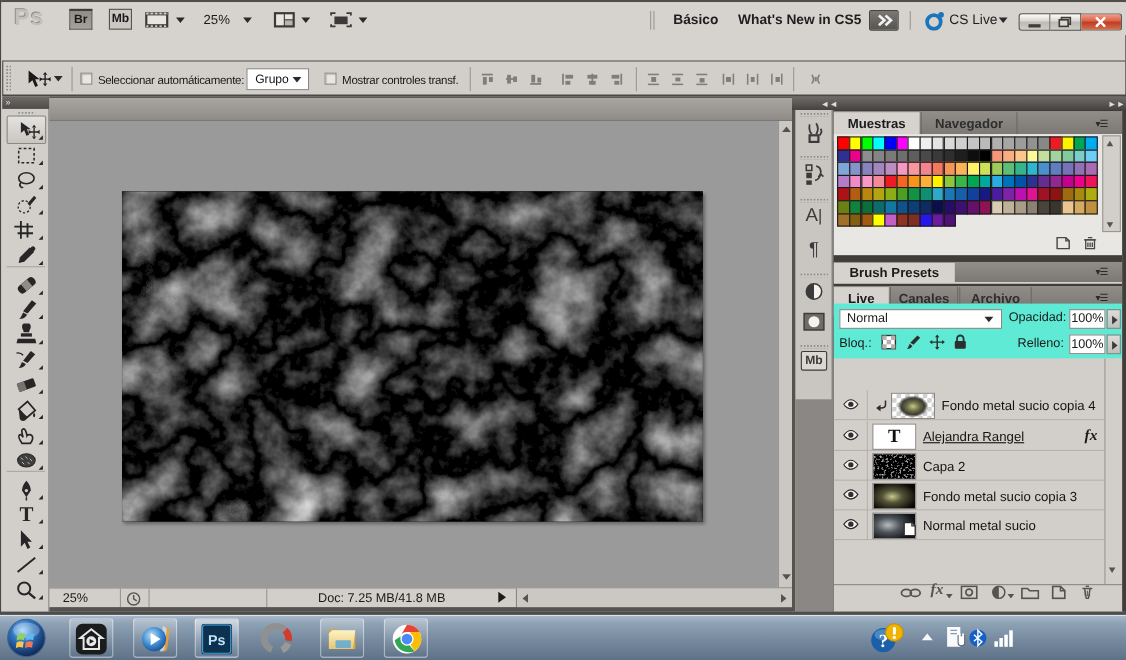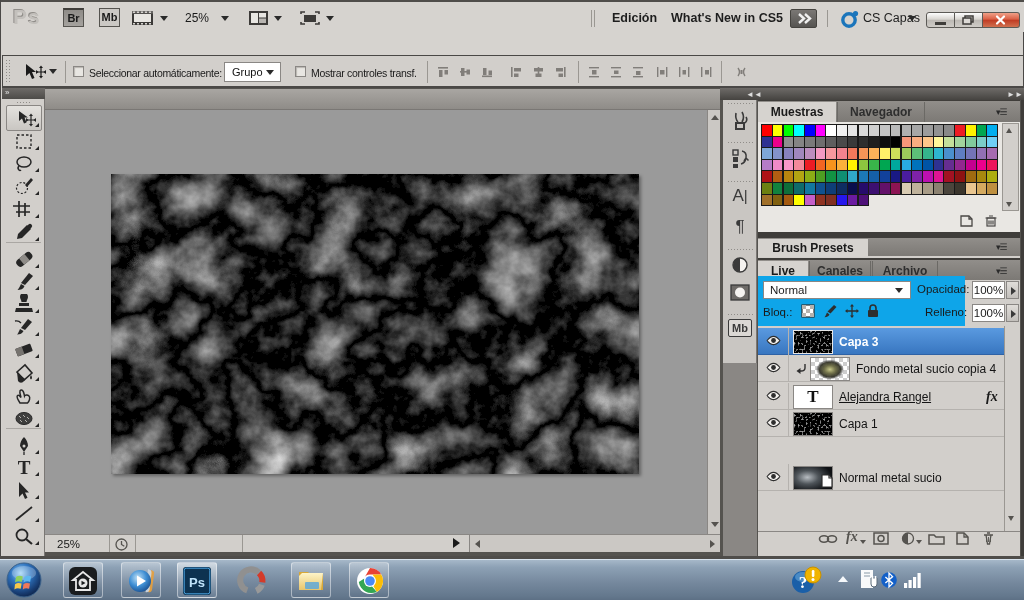--- a/index.html
+++ b/index.html
@@ -53,21 +53,21 @@
 .ptab{position:absolute;top:1px;height:26px;font-size:12px;font-weight:bold;line-height:21px;text-align:center}
 .ptab.on{background:#d6d3cf;color:#1a1a1a}
 .ptab.off{color:#2e2e2e;border-left:1px solid #6b6965;border-right:1px solid #6b6965}
 .pmenu{position:absolute;right:8px;top:6px;width:16px;height:10px;color:#2a2a2a;font-size:9px;line-height:10px;letter-spacing:-1px}
 #swpanel{position:absolute;left:0;top:0;width:262px;height:132px}
 #swbody{position:absolute;left:0;top:22px;width:262px;height:110px;background:#e9e7e3}
 #swgrid i{position:absolute;width:11.7px;height:12.6px;border:1px solid #1a1a1a}
 #swscroll{position:absolute;left:244px;top:1px;width:17px;height:88px;background:#d2cfcb;border:1px solid #9a9792}
 #bppanel{position:absolute;left:0;top:132px;width:262px;height:24px;background:#3f3d3a}
 #lpanel{position:absolute;left:0;top:156px;width:262px;height:300px}
-#lyrctrl{position:absolute;left:0;top:20px;width:207px;height:50px;background:#0ea5e9;font-size:11.5px;color:#1a1a1a}
+#lyrctrl{position:absolute;left:0;top:20px;width:262px;height:50px;background:#5eead4;font-size:11.5px;color:#1a1a1a}
 #blenddd{position:absolute;left:5px;top:5px;width:148px;height:18px;background:#fff;border:1px solid #8a8784;line-height:16px;padding-left:6px}
 .numbox{position:absolute;width:33px;height:18px;background:#fff;border:1px solid #8a8784;text-align:center;line-height:16px;font-size:11.5px}
 .spinbtn{position:absolute;width:13px;height:18px;background:linear-gradient(#e0ddd9,#c2bfbb);border:1px solid #8a8784}
 #lyrlist{position:absolute;left:0;top:70px;width:262px;height:205px;background:#d2cfcb}
 .lrow{position:absolute;left:0;width:246px;height:27px;border-bottom:1px solid #b5b2ae;font-size:12px;color:#141414}
 .lrow .eye{position:absolute;left:8px;top:7px}
 .lrow .ldiv{position:absolute;left:30px;top:0;width:1px;height:27px;background:#b5b2ae}
 .lthumb{position:absolute;left:35px;top:2px;width:40px;height:24px;border:1px solid #8a8784;overflow:hidden}
 .lname{position:absolute;left:81px;top:7px}
 #lscroll{position:absolute;left:246px;top:70px;width:16px;height:205px;background:#d2cfcb;border-left:1px solid #9a9792}
@@ -115,33 +115,33 @@
   <span class="ddarrow abs" style="left:272px;top:14px"></span>
   <svg class="abs" style="left:296px;top:7px" width="24" height="18" viewBox="0 0 24 18">
     <g fill="none" stroke="#3c3a38" stroke-width="1.6">
             <path d="M3 5 v-2 h4 M17 3 h4 v2 M21 13 v2 h-4 M7 15 h-4 v-2"></path>
           </g>
     <rect x="6" y="6" width="12" height="7" fill="#3c3a38"></rect>
   </svg>
   <span class="ddarrow abs" style="left:324px;top:14px"></span>
   <div class="vsep" style="left:589px"></div>
   <div class="vsep" style="left:592px"></div>
-  <div class="abarlabel" style="left:610px">Edición</div>
+  <div class="abarlabel" style="left:610px">Básico</div>
   <div class="abarlabel" style="left:669px">What's New in CS5</div>
   <div id="morebtn"><svg width="25" height="17" viewBox="0 0 25 17">
             <g fill="none" stroke="#f0f0f0" stroke-width="2.4">
               <path d="M8 4 l5 4.5 -5 4.5 M14 4 l5 4.5 -5 4.5"></path>
             </g>
           </svg></div>
   <div class="vsep" style="left:825px"></div>
   <svg class="abs" style="left:838px;top:8px" width="20" height="18" viewBox="0 0 20 18">
     <circle cx="9" cy="10" r="6.2" fill="none" stroke="#1b75bb" stroke-width="3.4"></circle>
     <circle cx="15.5" cy="3.5" r="2.6" fill="#1b75bb"></circle>
   </svg>
-  <div id="cslive">CS Capas</div>
+  <div id="cslive">CS Live</div>
   <span class="ddarrow abs" style="left:906px;top:14px"></span>
   <div id="wmin" class="winbtn">
           <div class="abs" style="left:8px;top:9px;width:11px;height:3px;background:#3f3d3a"></div>
         </div>
   <div id="wres" class="winbtn">
     <svg width="26" height="14" viewBox="0 0 26 14">
             <g fill="none" stroke="#3f3d3a" stroke-width="1.5">
               <rect x="10" y="3" width="8" height="6"></rect>
               <rect x="8" y="5" width="8" height="6" fill="#dcd9d5"></rect>
             </g>
@@ -388,20 +388,21 @@
     <div class="sarrow" style="left:3px;top:412px;border-left:4px solid transparent;border-right:4px solid transparent;border-top:5px solid #55534f"></div>
   </div>
   <div id="statusbar">
     <span class="abs" style="left:12px;top:3px">25%</span>
     <div class="abs" style="left:64px;top:0;width:1px;height:18px;background:#9a9792"></div>
     <svg class="abs" style="left:69px;top:2px" width="15" height="15" viewBox="0 0 15 15">
             <circle cx="7.5" cy="7.5" r="5.5" fill="none" stroke="#55534f" stroke-width="1.3"></circle>
             <path d="M7.5 4 v3.5 l2.8 1.8" fill="none" stroke="#55534f" stroke-width="1.3"></path>
           </svg>
     <div class="abs" style="left:90px;top:0;width:1px;height:18px;background:#9a9792"></div>
+    <span class="abs" style="left:198px;top:3px;width:208px;text-align:center">Doc: 7.25 MB/41.8 MB</span>
     <div class="abs" style="left:197px;top:0;width:1px;height:18px;background:#9a9792"></div>
     <div class="sarrow" style="left:408px;top:3px;border-top:5.5px solid transparent;border-bottom:5.5px solid transparent;border-left:7px solid #1a1a1a"></div>
     <div id="hscroll">
       <div class="sarrow" style="left:5px;top:5px;border-top:4px solid transparent;border-bottom:4px solid transparent;border-right:5px solid #55534f"></div>
       <div class="sarrow" style="right:5px;top:5px;border-top:4px solid transparent;border-bottom:4px solid transparent;border-left:5px solid #55534f"></div>
     </div>
   </div>
   <div id="statusdark"></div>
 </div>
 <div id="dock">
@@ -659,37 +660,20 @@
                 <rect x="3" y="7" width="10" height="7" rx="1" fill="#2e2e2e"></rect>
                 <path d="M5 7 v-2 a3 3 0 0 1 6 0 v2" fill="none" stroke="#2e2e2e" stroke-width="1.6"></path>
               </svg>
         <span class="abs" style="left:167px;top:30px">Relleno:</span>
         <div class="numbox" style="left:214px;top:28px">100%</div>
         <div class="spinbtn" style="left:248px;top:28px">
                 <div class="sarrow" style="position:absolute;left:4px;top:5px;border-top:4px solid transparent;border-bottom:4px solid transparent;border-left:5px solid #3a3a3a"></div>
               </div>
       </div>
       <div id="lyrlist">
-              <div class="lrow" style="top:2px;background:linear-gradient(#5a9ae0,#3876c0);border-bottom:1px solid #2e62a6">
-<svg class="eye" width="15" height="11" viewBox="0 0 16 12">
-                  <path d="M1 6 q7 -9 14 0 q-7 9 -14 0z" fill="#f2f0ed" stroke="#2e2e2e" stroke-width="1.1"></path>
-                  <circle cx="8" cy="6" r="2.6" fill="#2e2e2e"></circle>
-                  <path d="M1.5 7.5 q6.5 6 13 0" fill="none" stroke="#2e2e2e" stroke-width="0.8"></path>
-                </svg>
-                <div class="ldiv"></div>
-<div class="lthumb" style="border:1px solid #e8e8e8"><svg width="38" height="23">
-                    <filter id="nz">
-                      <feTurbulence type="fractalNoise" baseFrequency="0.5" numOctaves="2" seed="3"></feTurbulence>
-                      <feColorMatrix type="matrix" values="1.7 0 0 0 -0.95  1.7 0 0 0 -0.95  1.7 0 0 0 -0.95  0 0 0 0 1"></feColorMatrix>
-                    </filter>
-                    <rect width="38" height="23" fill="#000"></rect>
-                    <rect width="38" height="23" filter="url(#nz)"></rect>
-                  </svg></div>
-<span class="lname" style="color:#fff;font-weight:bold">Capa 3</span>
-              </div>
               <div class="lrow" style="top:29px">
                 <svg class="eye" width="15" height="11" viewBox="0 0 16 12">
                   <path d="M1 6 q7 -9 14 0 q-7 9 -14 0z" fill="#f2f0ed" stroke="#2e2e2e" stroke-width="1.1"></path>
                   <circle cx="8" cy="6" r="2.6" fill="#2e2e2e"></circle>
                   <path d="M1.5 7.5 q6.5 6 13 0" fill="none" stroke="#2e2e2e" stroke-width="0.8"></path>
                 </svg>
                 <div class="ldiv"></div>
 <svg class="abs" style="left:37px;top:8px" width="12" height="12" viewBox="0 0 12 12">
                   <path d="M10 1 v4 q0 3 -4 3 h-2" fill="none" stroke="#2e2e2e" stroke-width="1.4"></path>
                   <path d="M5.5 5 L1.5 8 l4 3z" fill="#2e2e2e"></path>
@@ -727,21 +711,40 @@
                 </svg>
                 <div class="ldiv"></div>
 <div class="lthumb"><svg width="38" height="23">
                     <filter id="nz">
                       <feTurbulence type="fractalNoise" baseFrequency="0.5" numOctaves="2" seed="3"></feTurbulence>
                       <feColorMatrix type="matrix" values="1.7 0 0 0 -0.95  1.7 0 0 0 -0.95  1.7 0 0 0 -0.95  0 0 0 0 1"></feColorMatrix>
                     </filter>
                     <rect width="38" height="23" fill="#000"></rect>
                     <rect width="38" height="23" filter="url(#nz)"></rect>
                   </svg></div>
-<span class="lname">Capa 1</span>
+<span class="lname">Capa 2</span>
+              </div>
+              <div class="lrow" style="top:111px">
+                <svg class="eye" width="15" height="11" viewBox="0 0 16 12">
+                  <path d="M1 6 q7 -9 14 0 q-7 9 -14 0z" fill="#f2f0ed" stroke="#2e2e2e" stroke-width="1.1"></path>
+                  <circle cx="8" cy="6" r="2.6" fill="#2e2e2e"></circle>
+                  <path d="M1.5 7.5 q6.5 6 13 0" fill="none" stroke="#2e2e2e" stroke-width="0.8"></path>
+                </svg>
+                <div class="ldiv"></div>
+<div class="lthumb"><svg width="38" height="23">
+                    <defs>
+                      <radialGradient id="gl2" cx="45%" cy="50%" r="60%">
+                        <stop offset="0%" stop-color="#c8c88a"></stop>
+                        <stop offset="40%" stop-color="#55553a"></stop>
+                        <stop offset="100%" stop-color="#080805"></stop>
+                      </radialGradient>
+                    </defs>
+                    <rect width="38" height="23" fill="url(#gl2)"></rect>
+                  </svg></div>
+<span class="lname">Fondo metal sucio copia 3</span>
               </div>
               <div class="lrow" style="top:138px">
                 <svg class="eye" width="15" height="11" viewBox="0 0 16 12">
                   <path d="M1 6 q7 -9 14 0 q-7 9 -14 0z" fill="#f2f0ed" stroke="#2e2e2e" stroke-width="1.1"></path>
                   <circle cx="8" cy="6" r="2.6" fill="#2e2e2e"></circle>
                   <path d="M1.5 7.5 q6.5 6 13 0" fill="none" stroke="#2e2e2e" stroke-width="0.8"></path>
                 </svg>
                 <div class="ldiv"></div>
 <div class="lthumb"><svg width="38" height="23">
                     <defs>

